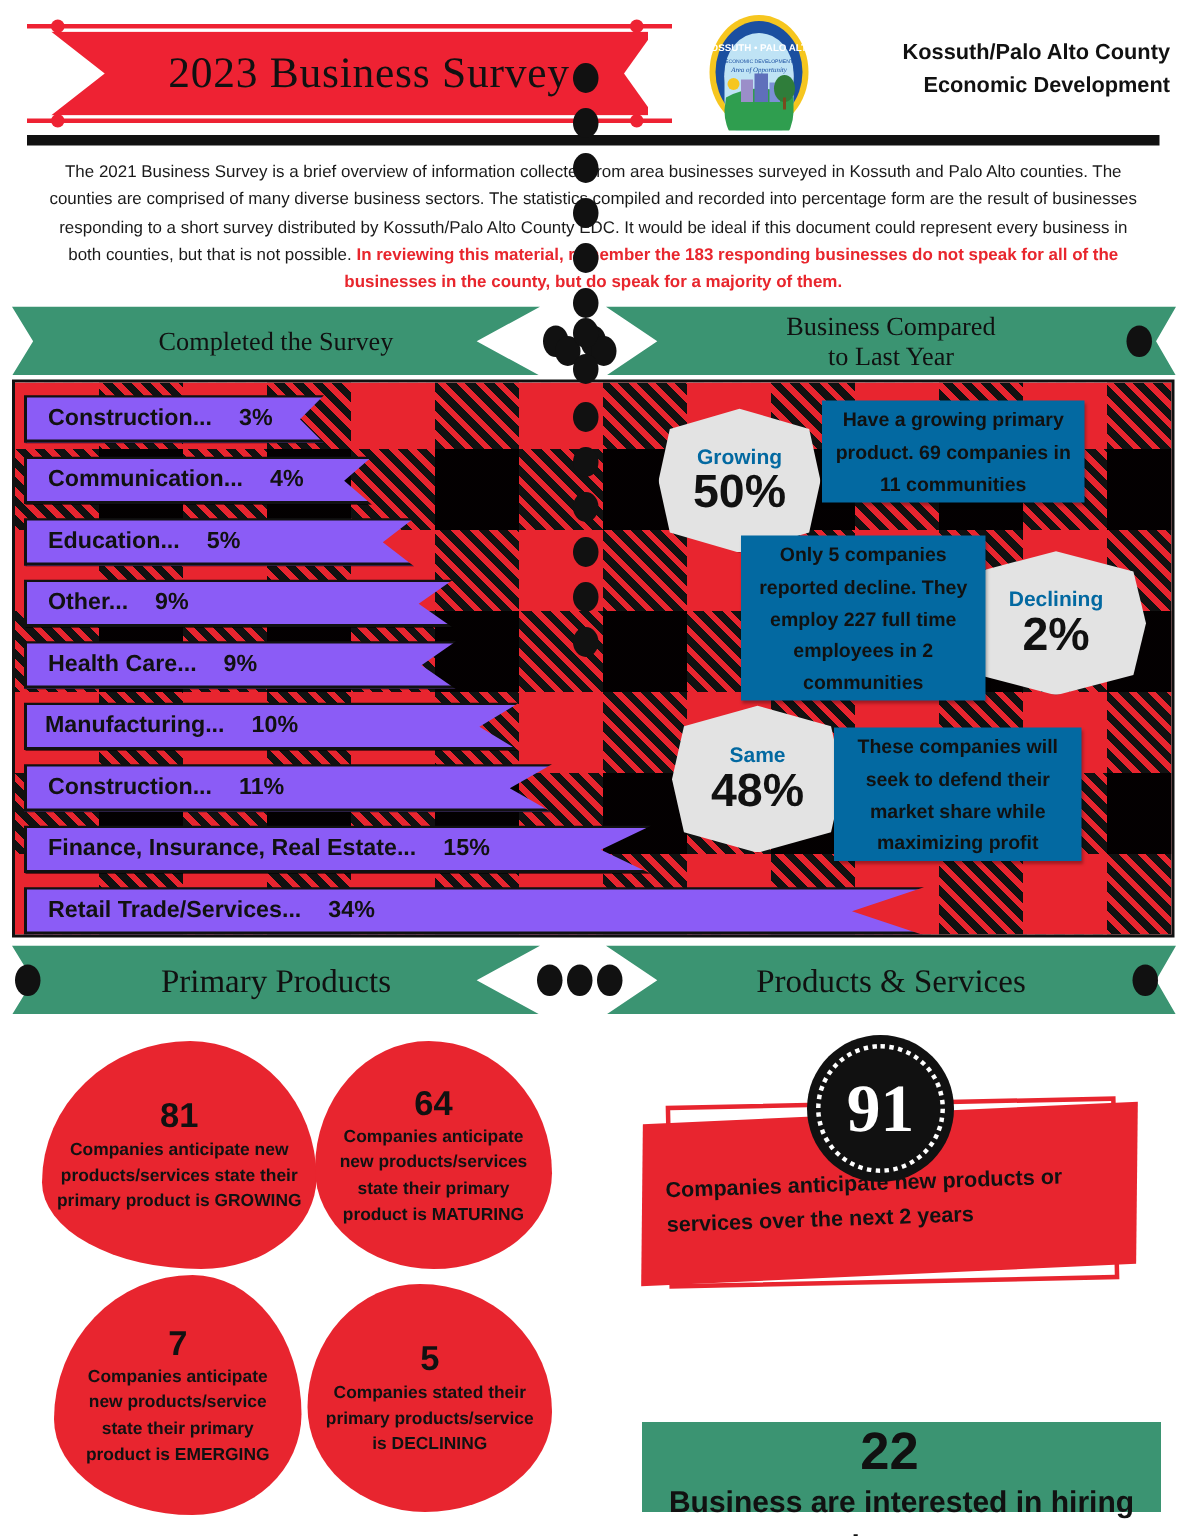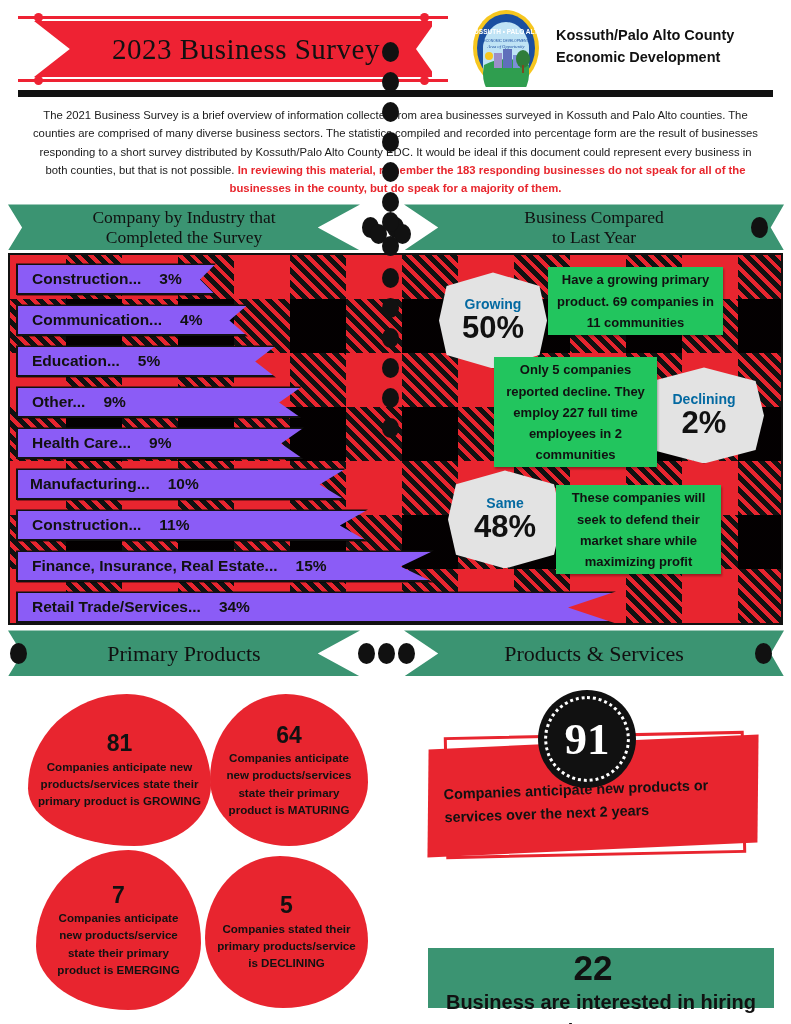--- a/index.html
+++ b/index.html
@@ -35,21 +35,21 @@
   }
   .ribbon-notch {
     position: absolute; left: 398px; top: 9px; width: 20px; height: 56px;
     background: #ffffff;
     clip-path: polygon(100% 0, 100% 100%, 0 50%);
   }
 
   .logo { position: absolute; left: 472px; top: 9px; width: 68px; height: 78px; }
   .org-name {
     position: absolute; left: 556px; top: 24px; width: 224px;
-    text-align: left; font-size: 14.5px; font-weight: bold; color: #111;
+    text-align: right; font-size: 14.5px; font-weight: bold; color: #111;
     line-height: 1.55;
   }
   .hdr-rule { position: absolute; left: 18px; top: 90px; width: 755px; height: 7px; background: #111; }
 
   
   .intro {
     margin: 10px 30px 0 30px;
     text-align: center;
     font-size: 11.3px;
     line-height: 1.62;
@@ -126,21 +126,21 @@
   .hexbox {
     position: absolute; background: #e3e3e3;
     clip-path: polygon(50% 0%, 93% 14%, 100% 50%, 93% 86%, 50% 100%, 7% 86%, 0% 50%, 7% 14%);
     display: flex; flex-direction: column; align-items: center; justify-content: center;
     filter: drop-shadow(2px 3px 1px rgba(0,0,0,0.35));
   }
   .hexbox .hl1 { font-size: 14px; font-weight: bold; color: #0369a1; line-height: 1.1; }
   .hexbox .hl2 { font-size: 31px; font-weight: bold; color: #111; line-height: 1.05; }
 
   .callout {
-    position: absolute; background: #22c55e;
+    position: absolute; background: #0369a1;
     font-size: 13px; font-weight: bold; color: #111;
     text-align: center; line-height: 1.62;
     padding: 2px 8px;
     filter: drop-shadow(1px 2px 1px rgba(0,0,0,0.3));
   }
   .dot-col { position: absolute; left: 378px; top: 42px; width: 26px; height: 330px; }
   .dot-col .dc {
     position: absolute; width: 17px; height: 20px; border-radius: 50%; background: #111; left: 4px;
   }
 
@@ -240,21 +240,20 @@
   <div class="hdr-rule"></div>
 </div>
 
 <p class="intro">
   <span>The 2021 Business Survey is a brief overview of information collected from area businesses surveyed in Kossuth and Palo Alto counties. The counties are comprised of many diverse business sectors. The statistics compiled and recorded into percentage form are the result of businesses responding to a short survey distributed by Kossuth/Palo Alto County EDC. It would be ideal if this document could represent every business in both counties, but that is not possible. </span><span class="hl">In reviewing this material, remember the 183 responding businesses do not speak for all of the businesses in the county, but do speak for a majority of them.</span>
 </p>
 
 <div class="banner-row">
   <div class="gbanner b1">
     <div class="gtxt">
-      <div>Company by Industry that</div>
       <div>Completed the Survey</div>
     </div>
   </div>
   <div class="gbanner b2">
     <div class="gtxt">
       <div>Business Compared</div>
       <div>to Last Year</div>
     </div>
   </div>
   <div class="bdot d1"></div>

